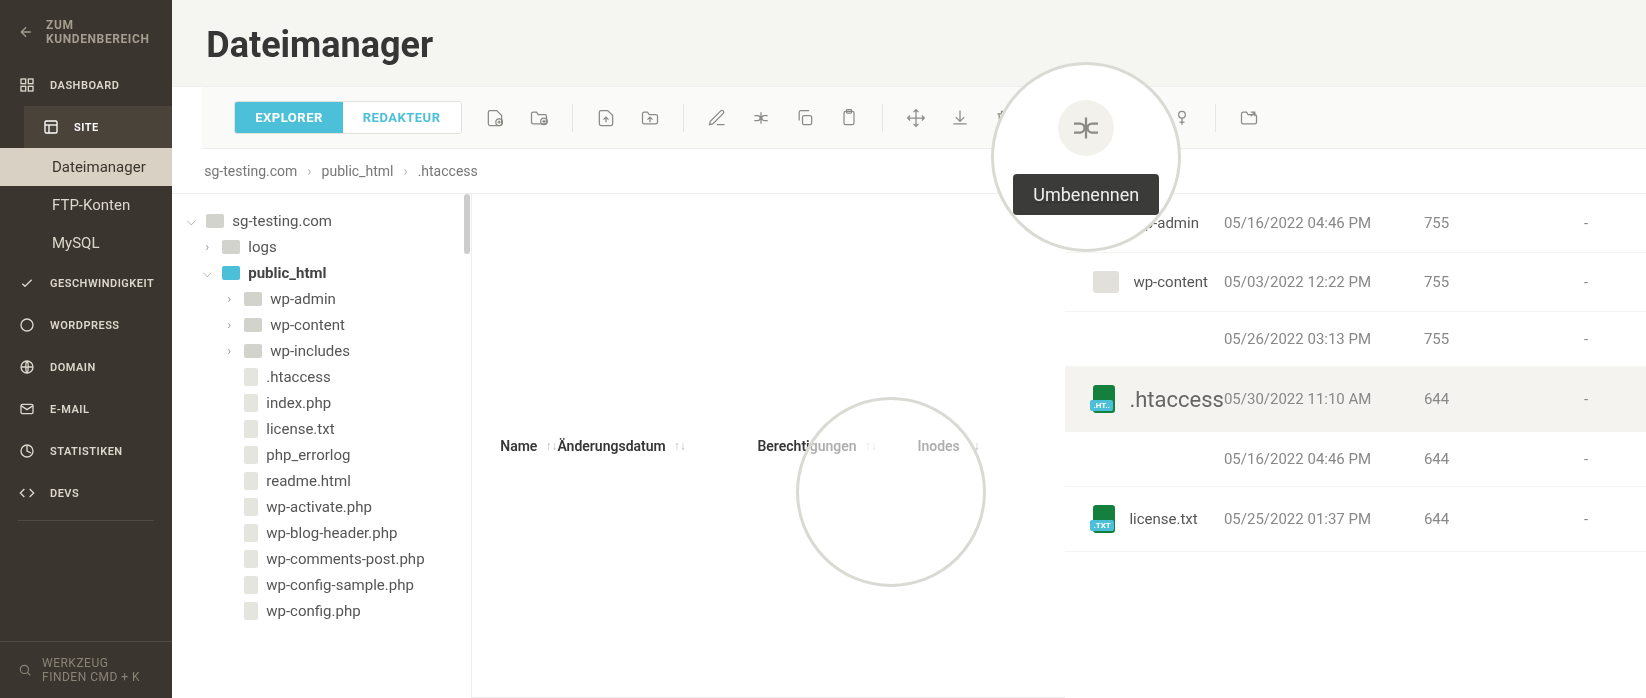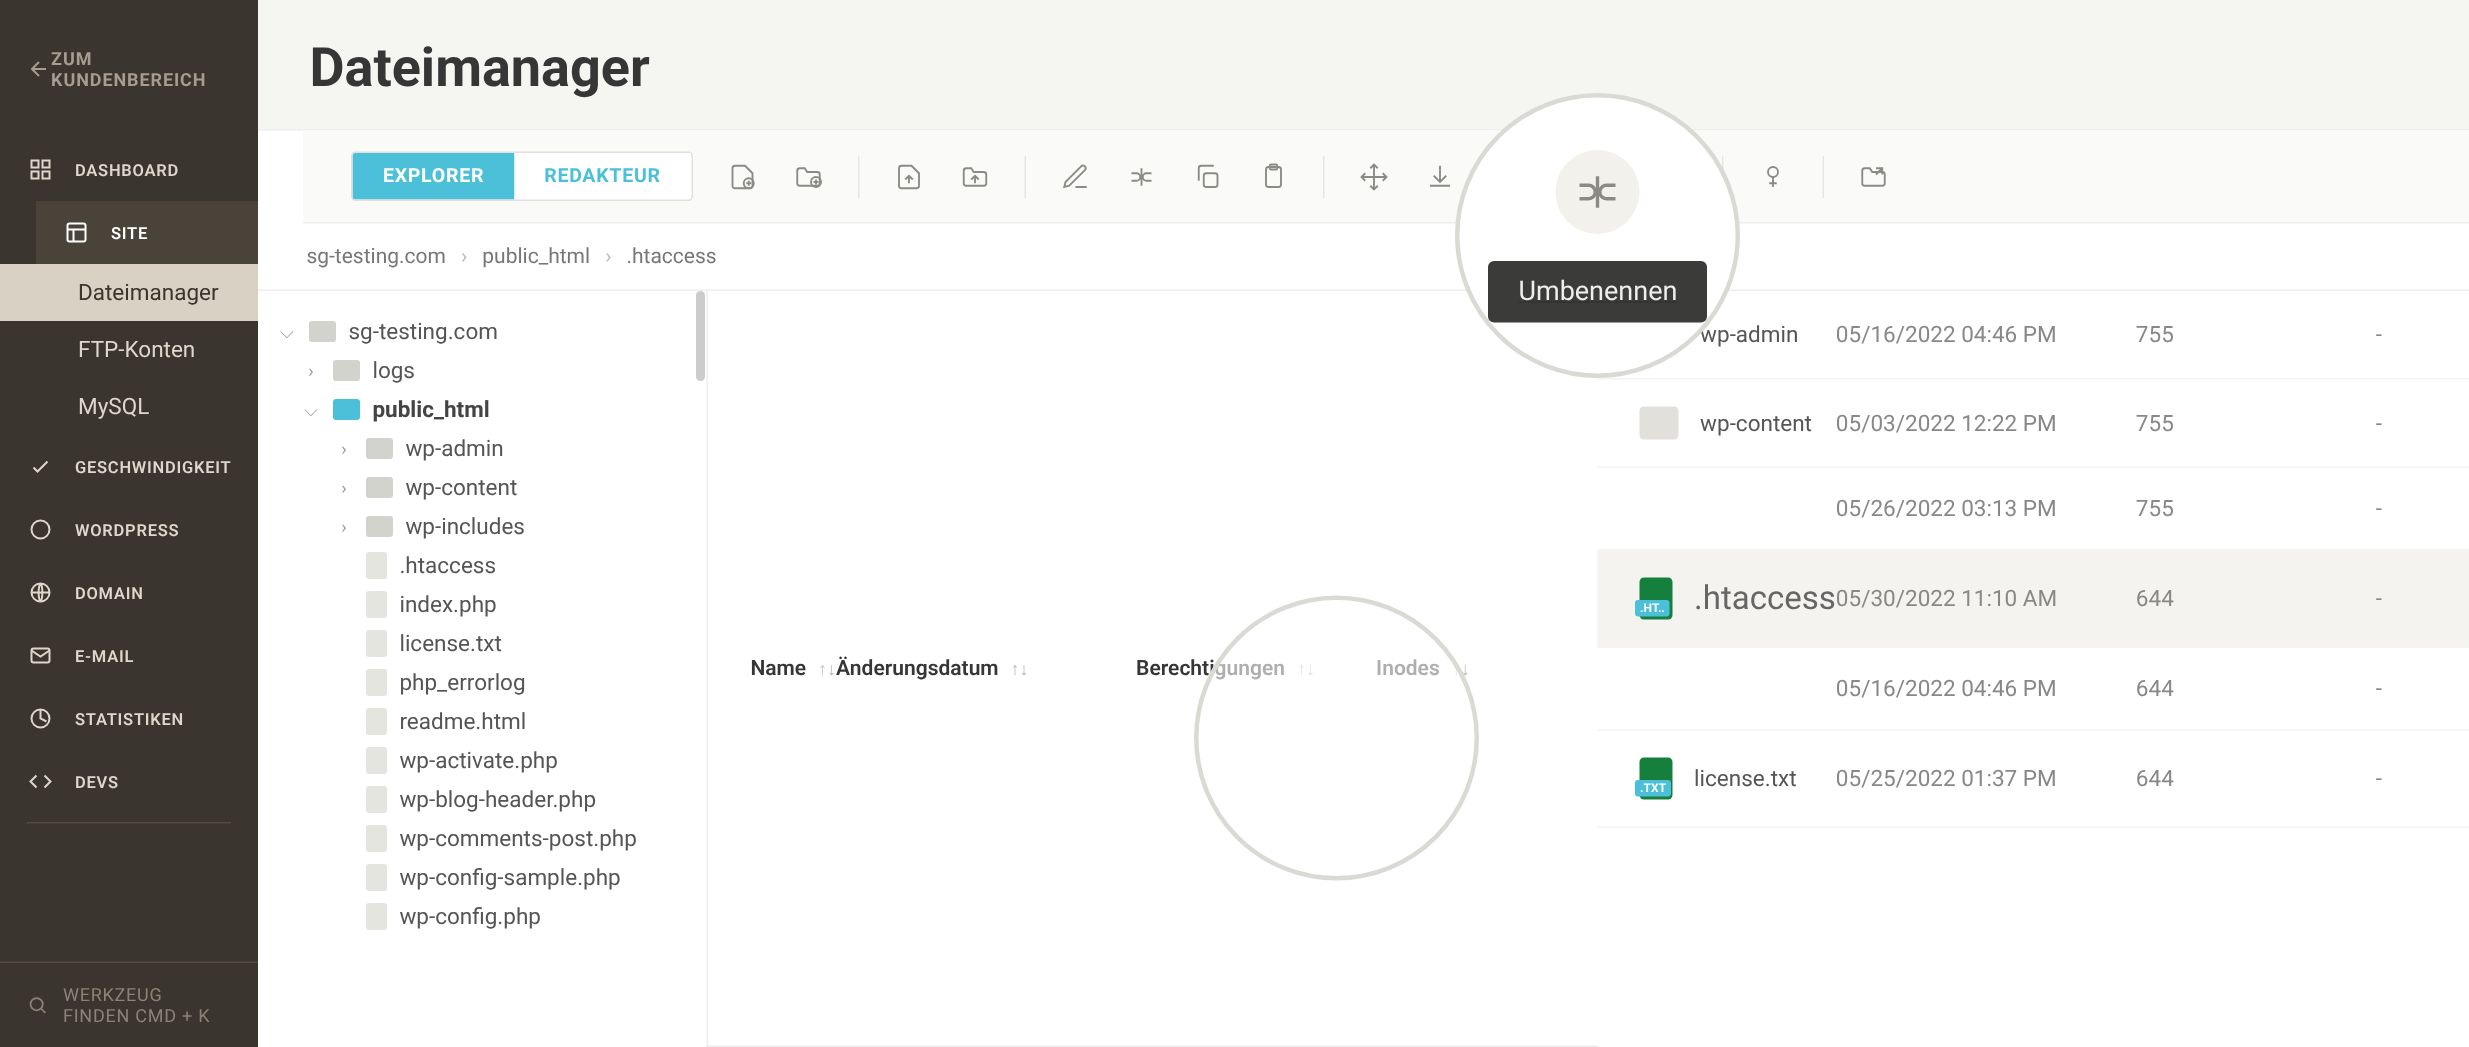--- a/index.html
+++ b/index.html
@@ -1,20 +1,20 @@
 <!DOCTYPE html>
 <html><head>
 <meta charset="utf-8">
 <style>
 * { margin: 0; padding: 0; box-sizing: border-box; font-family: -apple-system, BlinkMacSystemFont, "Segoe UI", Roboto, Helvetica, Arial, sans-serif; }
 body { display: flex; height: 698px; width: 1646px; overflow: hidden; background: #f5f5f2; color: #333; }
 
 
 .sidebar { width: 278px; background: #3a352f; color: #ccc6be; display: flex; flex-direction: column; font-size: 14px; }
-.back-row { display: flex; align-items: center; padding: 32px 18px; color: #a59d90; font-size: 12px; font-weight: 700; letter-spacing: 0.6px; cursor: pointer; }
+.back-row { display: flex; align-items: center; gap: 12px; padding: 18px 18px; color: #a59d90; font-size: 12px; font-weight: 700; letter-spacing: 0.6px; cursor: pointer; }
 .nav-item { display: flex; align-items: center; gap: 14px; padding: 12px 18px; cursor: pointer; color: #ddd7cc; font-weight: 600; letter-spacing: 0.5px; font-size: 11px; }
 .nav-item.active-parent { background: #4a433a; color: #fff; margin-left: 24px; }
 .nav-sub { padding-left: 52px; font-weight: 400; cursor: pointer; color: #ddd7cc; font-size: 15px; padding-top: 10px; padding-bottom: 10px; }
 .nav-sub.active { background: #d9d1c3; color: #3a352f; }
 .nav-icon { width: 18px; height: 18px; display: inline-flex; align-items: center; justify-content: center; }
 .divider { border-top: 1px solid #524b41; margin: 6px 18px; }
 .search-footer { margin-top: auto; padding: 14px 18px; color: #8a8376; font-size: 12px; letter-spacing: 0.5px; display: flex; align-items: center; gap: 10px; border-top: 1px solid #524b41;}
 
 
 .main { flex: 1; display: flex; flex-direction: column; background: #f5f5f2; position: relative; }
@@ -61,21 +61,21 @@
 .cell-name { flex: 1; display: flex; align-items: center; gap: 14px; }
 .cell-date { width: 200px; color: #888; }
 .cell-perm { width: 160px; color: #888; }
 .cell-inode { width: 120px; color: #888; }
 .row-folder-ic { width: 26px; height: 22px; background: #e1e0da; border-radius: 3px; }
 .row-file-ic { width: 22px; height: 28px; background: #15803d; border-radius: 3px; position: relative; }
 .row-file-ic .ext { position: absolute; bottom: 2px; left: -3px; background: #4cc0d8; color: #fff; font-size: 8px; padding: 1px 3px; border-radius: 2px; font-weight: 700; }
 
 
 .zoom-circle { position: absolute; border: 3px solid #dadad5; border-radius: 50%; background: rgba(255,255,255,0.6); pointer-events: none; }
-.zoom-rename { width: 190px; height: 190px; top: 62px; left: 798px; display:flex; flex-direction:column; align-items:center; justify-content:center; gap:18px; background:#fff;text-decoration:underline; }
+.zoom-rename { width: 190px; height: 190px; top: 62px; left: 819px; display:flex; flex-direction:column; align-items:center; justify-content:center; gap:18px; background:#fff;text-decoration:underline; }
 .zoom-rename .icon-big { width:56px; height:56px; border-radius:50%; background:#f2f1ec; display:flex; align-items:center; justify-content:center; }
 .zoom-rename .tip { background: #3b3b39; color:#eee; padding:10px 20px; border-radius:4px; font-size:18px; }
 .zoom-file { width: 190px; height: 190px; top: 397px; left: 624px; }
 </style>
 </head>
 <body>
 
 <div class="sidebar">
   <div class="back-row">
     <span class="nav-icon">

